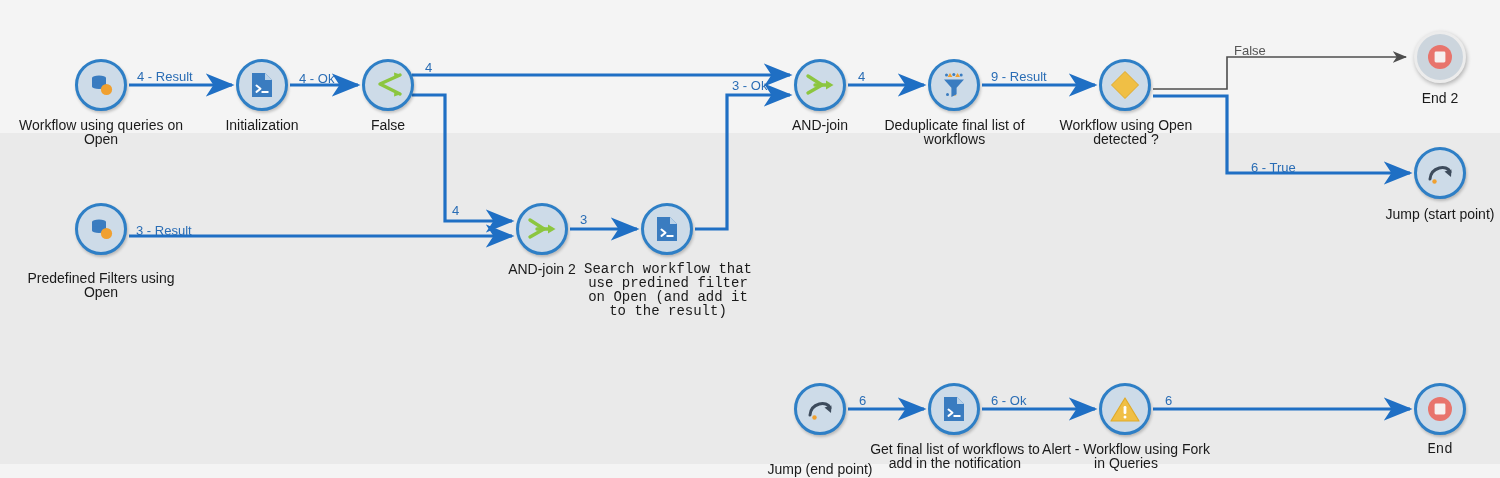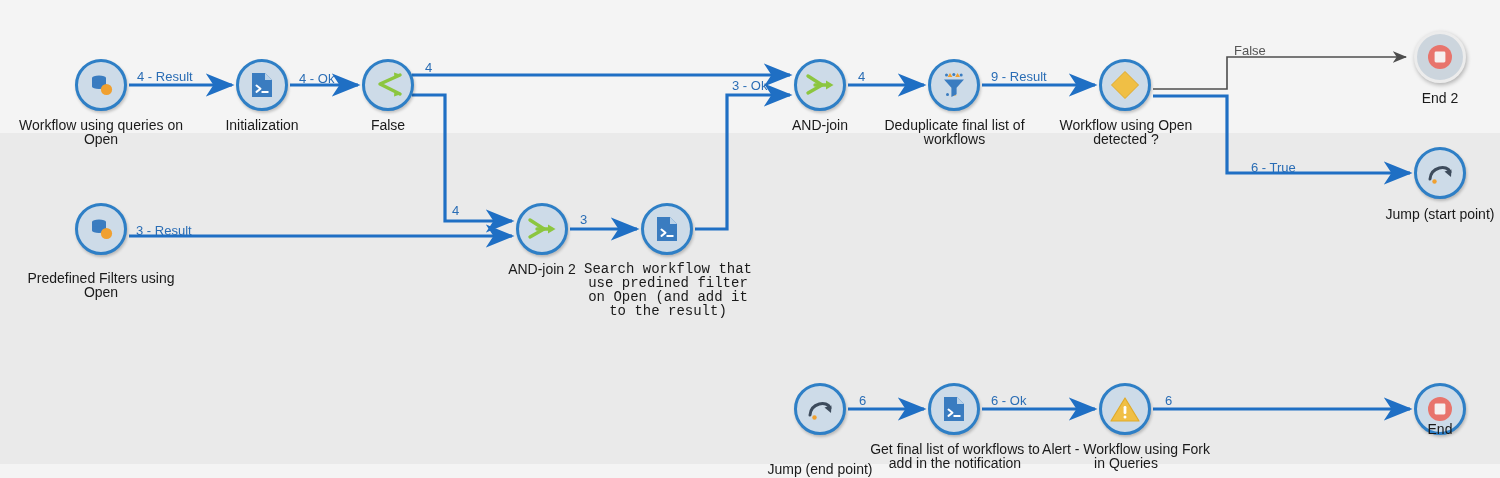--- a/index.html
+++ b/index.html
@@ -222,21 +222,21 @@
       <div class="nlabel" style="left: 877px; top: 118px; width: 155px;">Deduplicate final list of workflows</div>
       <div class="nlabel" style="left: 1031px; top: 118px; width: 190px;">Workflow using Open detected ?</div>
       <div class="nlabel" style="left: 1385px; top: 91px; width: 110px;">End 2</div>
       <div class="nlabel" style="left: 1380px; top: 207px; width: 120px;">Jump (start point)</div>
       <div class="nlabel" style="left: 11px; top: 271px; width: 180px;">Predefined Filters using Open</div>
       <div class="nlabel" style="left: 482px; top: 262px; width: 120px;">AND-join 2</div>
       <div class="nlabel" style="left: 578px; top: 262px; width: 180px; font-family: Liberation Mono, monospace;">Search workflow that use predined filter on Open (and add it to the result)</div>
       <div class="nlabel" style="left: 760px; top: 442px; width: 120px; margin-top: 20px;">Jump (end point)</div>
       <div class="nlabel" style="left: 866px; top: 442px; width: 178px;">Get final list of workflows to add in the notification</div>
       <div class="nlabel" style="left: 1040px; top: 442px; width: 172px;">Alert - Workflow using Fork in Queries</div>
-      <div class="nlabel" style="left: 1390px; top: 422px; width: 100px;">End</div>
+      <div class="nlabel" style="left: 1390px; top: 442px; width: 100px; font-family: Liberation Mono, monospace;">End</div>
       <div class="elabel" style="left: 137px; top: 69px;">4 - Result</div>
       <div class="elabel" style="left: 299px; top: 71px;">4 - Ok</div>
       <div class="elabel" style="left: 425px; top: 60px;">4</div>
       <div class="elabel" style="left: 452px; top: 203px;">4</div>
       <div class="elabel" style="left: 136px; top: 223px;">3 - Result</div>
       <div class="elabel" style="left: 580px; top: 212px;">3</div>
       <div class="elabel" style="left: 732px; top: 78px;">3 - Ok</div>
       <div class="elabel" style="left: 858px; top: 69px;">4</div>
       <div class="elabel" style="left: 991px; top: 69px;">9 - Result</div>
       <div class="elabel gray" style="left: 1234px; top: 43px;">False</div>

